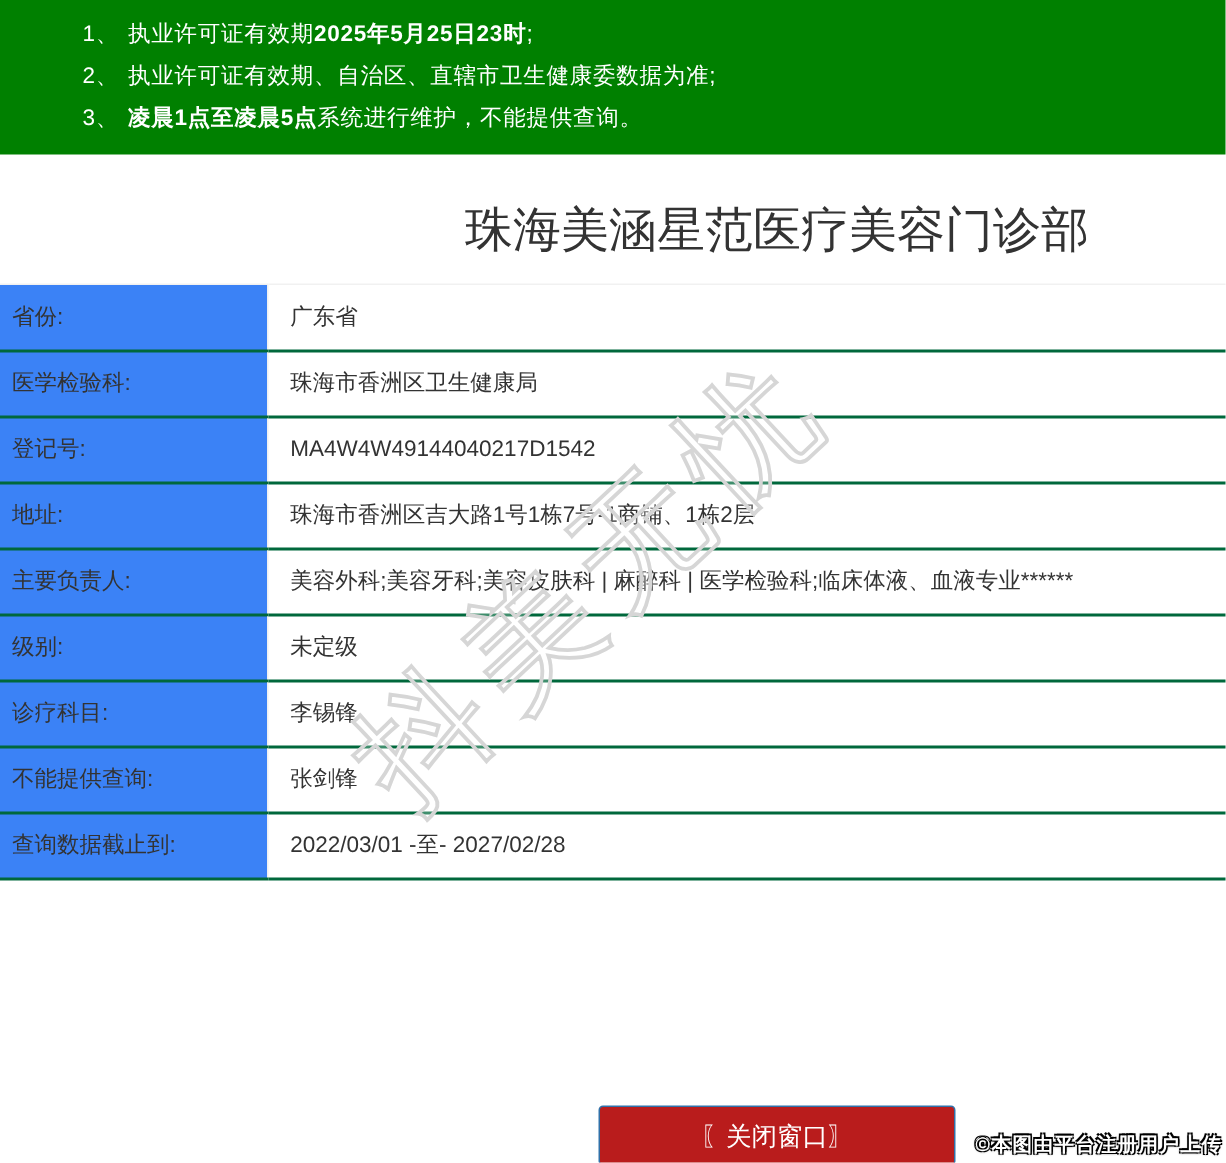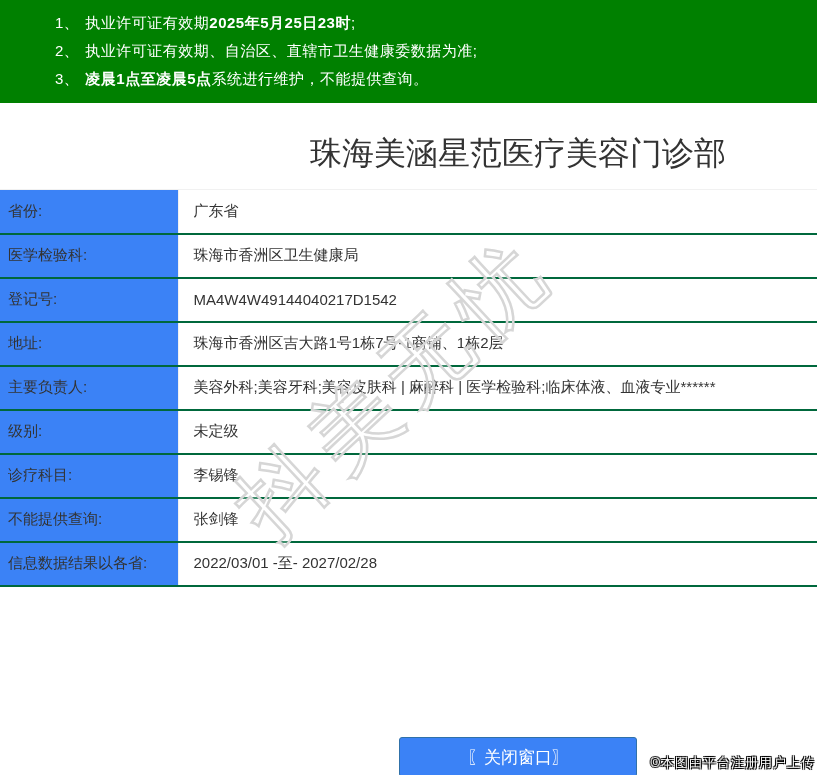--- a/index.html
+++ b/index.html
@@ -71,37 +71,37 @@
     pointer-events: none;
     z-index: 50;
   }
 
   
   .close-btn {
     display: block;
     margin: 150px auto 0 auto;
     width: 238px;
     height: 40px;
-    background: #3b82f6;
+    background: #b91c1c;
     border: 1px solid #3071a9;
     border-radius: 3px;
     color: #ffffff;
     font-size: 17px;
     line-height: 38px;
     text-align: center;
     cursor: pointer;
     font-family: "Liberation Sans", "DejaVu Sans", sans-serif;
   }
 
   
   .upload-badge {
     position: absolute;
     right: 2px; bottom: 3px;
     font-size: 13px;
-    font-weight: normal;
+    font-weight: bold;
     color: #ffffff;
     text-shadow: -1px -1px 0 #000, 1px -1px 0 #000, -1px 1px 0 #000, 1px 1px 0 #000, 0 0 2px #000;
     z-index: 60;
     letter-spacing: 1px;
   }
 </style>
 </head>
 <body>
 
 <div class="page">
@@ -148,21 +148,21 @@
       </tr>
       <tr>
         <td class="cell-label">诊疗科目:</td>
         <td class="cell-value">李锡锋</td>
       </tr>
       <tr>
         <td class="cell-label">不能提供查询:</td>
         <td class="cell-value">张剑锋</td>
       </tr>
       <tr>
-        <td class="cell-label">信息数据结果以各省:</td>
+        <td class="cell-label">查询数据截止到:</td>
         <td class="cell-value">2022/03/01 -至- 2027/02/28</td>
       </tr>
     </tbody>
   </table>
 
   <button class="close-btn">〖关闭窗口〗</button>
 
 </div>
 
 <div class="watermark">抖美无忧</div>

